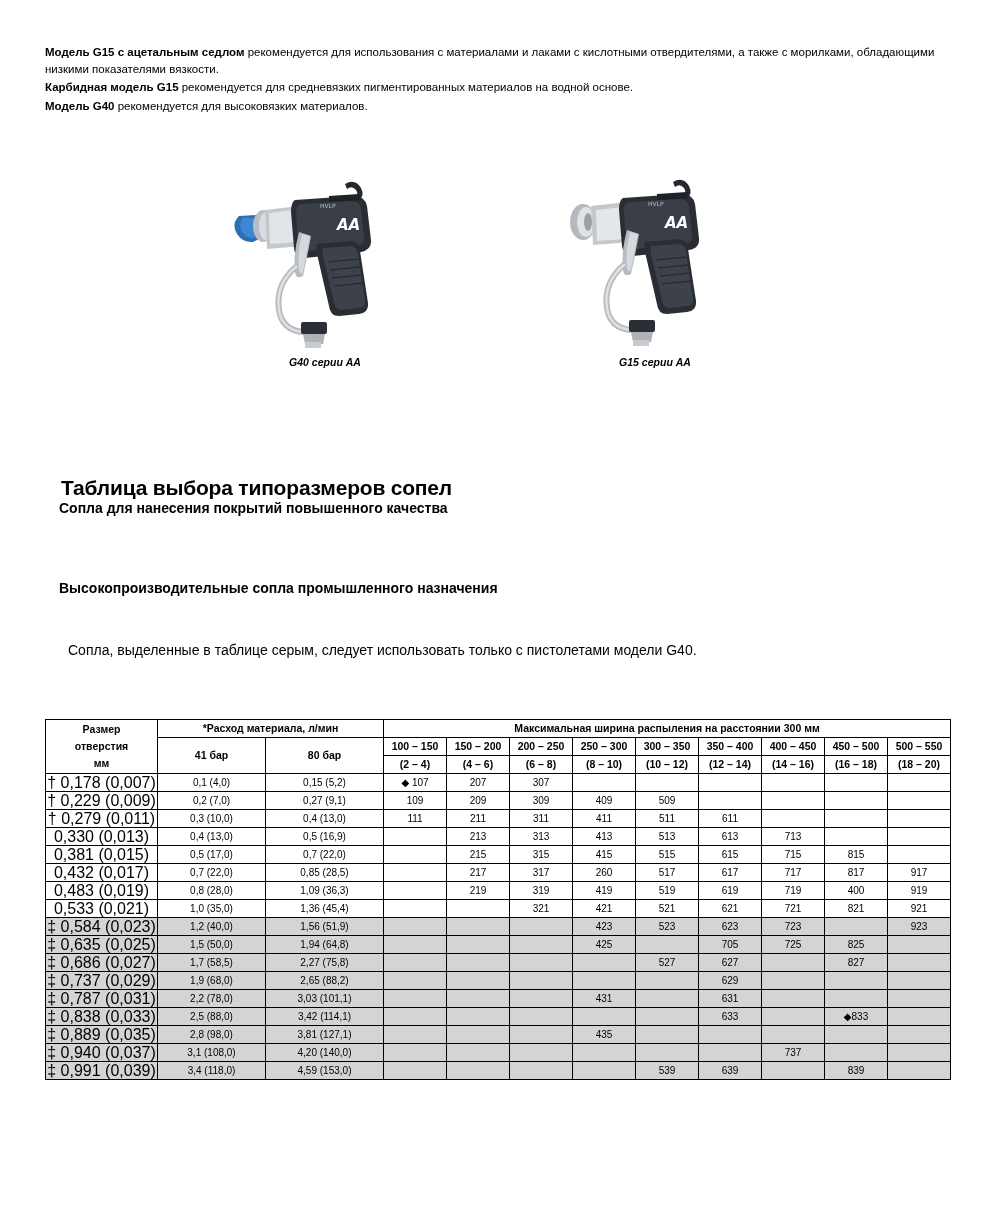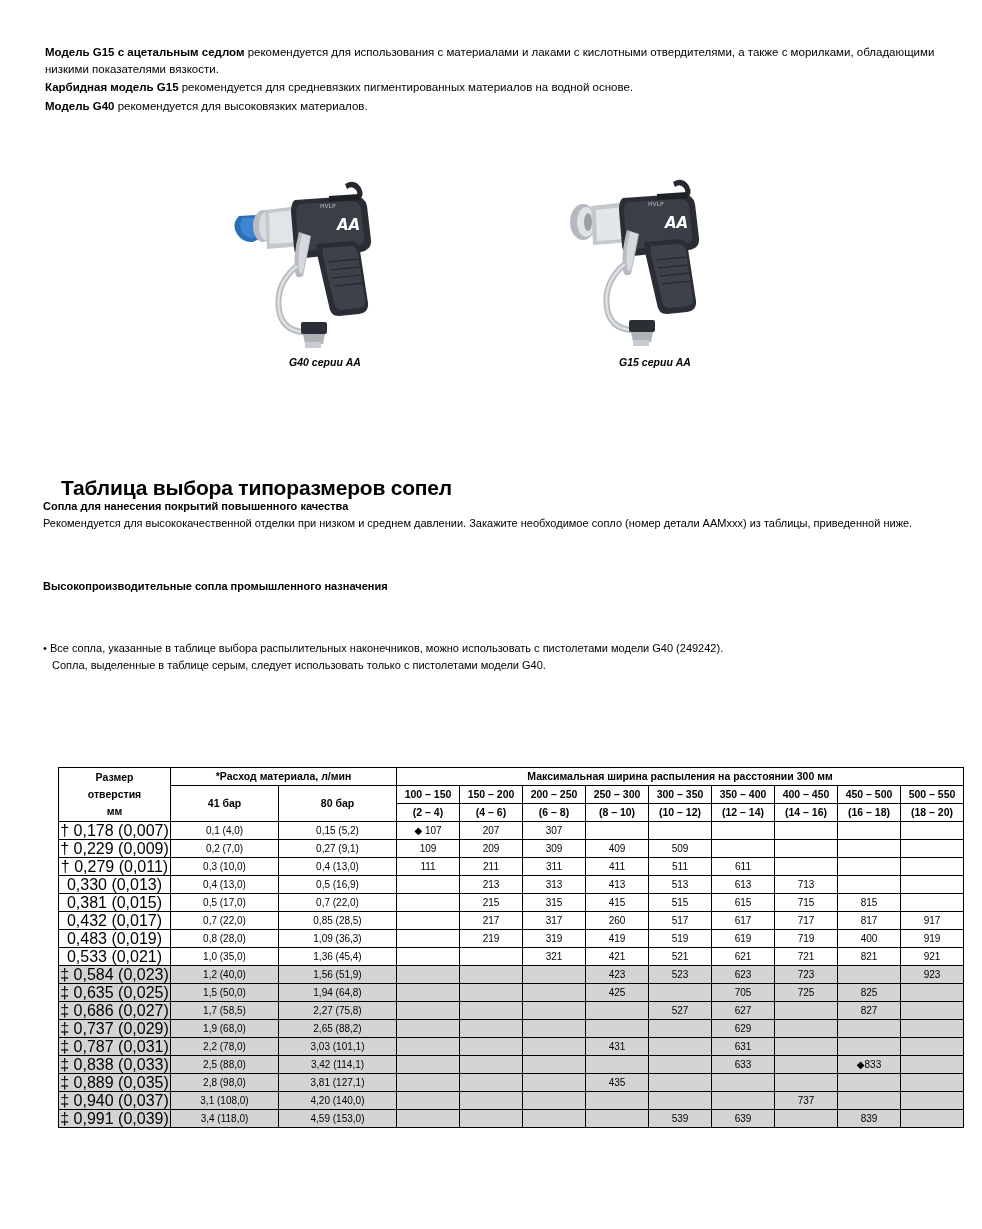--- a/index.html
+++ b/index.html
@@ -63,42 +63,41 @@
     position: absolute;
     left: 45px;
     top: 460px;
     margin: 16px;
     font-size: 21px;
     font-weight: bold;
     letter-spacing: -0.2px;
   }
   .body-text {
     position: absolute;
-    left: 43px;
+    left: 59px;
     width: 900px;
-    font-size: 11px;
+    font-size: 14px;
     line-height: 1.5;
   }
   .body-text b { font-weight: bold; }
   #blk1 { top: 498px; }
   #blk2 { top: 578px; }
   #blk3 { top: 640px; }
   #blk4 { top: 679px; }
   .bullet-indent { display: block; padding-left: 9px; }
 
   
   table.spec {
     position: absolute;
-    left: 58px;
+    left: 45px;
     top: 719px;
     border-collapse: collapse;
     font-size: 10px;
     width: 892px;
     table-layout: fixed;
-    margin-top: 48px;
   }
   table.spec th, table.spec td {
     border: 1px solid #000;
     text-align: center;
     padding: 0;
     height: 17px;
     line-height: 17px;
     font-weight: normal;
   }
   table.spec thead th {
@@ -211,29 +210,27 @@
       </svg>
       <div class="gun-caption">G15 серии AA</div>
     </div>
 
   </div>
 
   <h1 class="section-title">Таблица выбора типоразмеров сопел</h1>
 
   <div class="body-text" id="blk1">
     <div><b>Сопла для нанесения покрытий повышенного качества</b></div>
-    <div>Рекомендуется для высококачественной отделки при низком и среднем давлении. Закажите необходимое сопло (номер детали AAMxxx) из таблицы, приведенной ниже.</div>
   </div>
 
   <div class="body-text" id="blk2">
     <div><b>Высокопроизводительные сопла промышленного назначения</b></div>
   </div>
 
   <div class="body-text" id="blk3">
-    <div>• Все сопла, указанные в таблице выбора распылительных наконечников, можно использовать с пистолетами модели G40 (249242).</div>
     <span class="bullet-indent">Сопла, выделенные в таблице серым, следует использовать только с пистолетами модели G40.</span>
   </div>
 
 
   <table class="spec">
     <colgroup>
       <col class="colw1">
         <col class="colw2">
         <col class="colw3">
       <col class="colwn">

